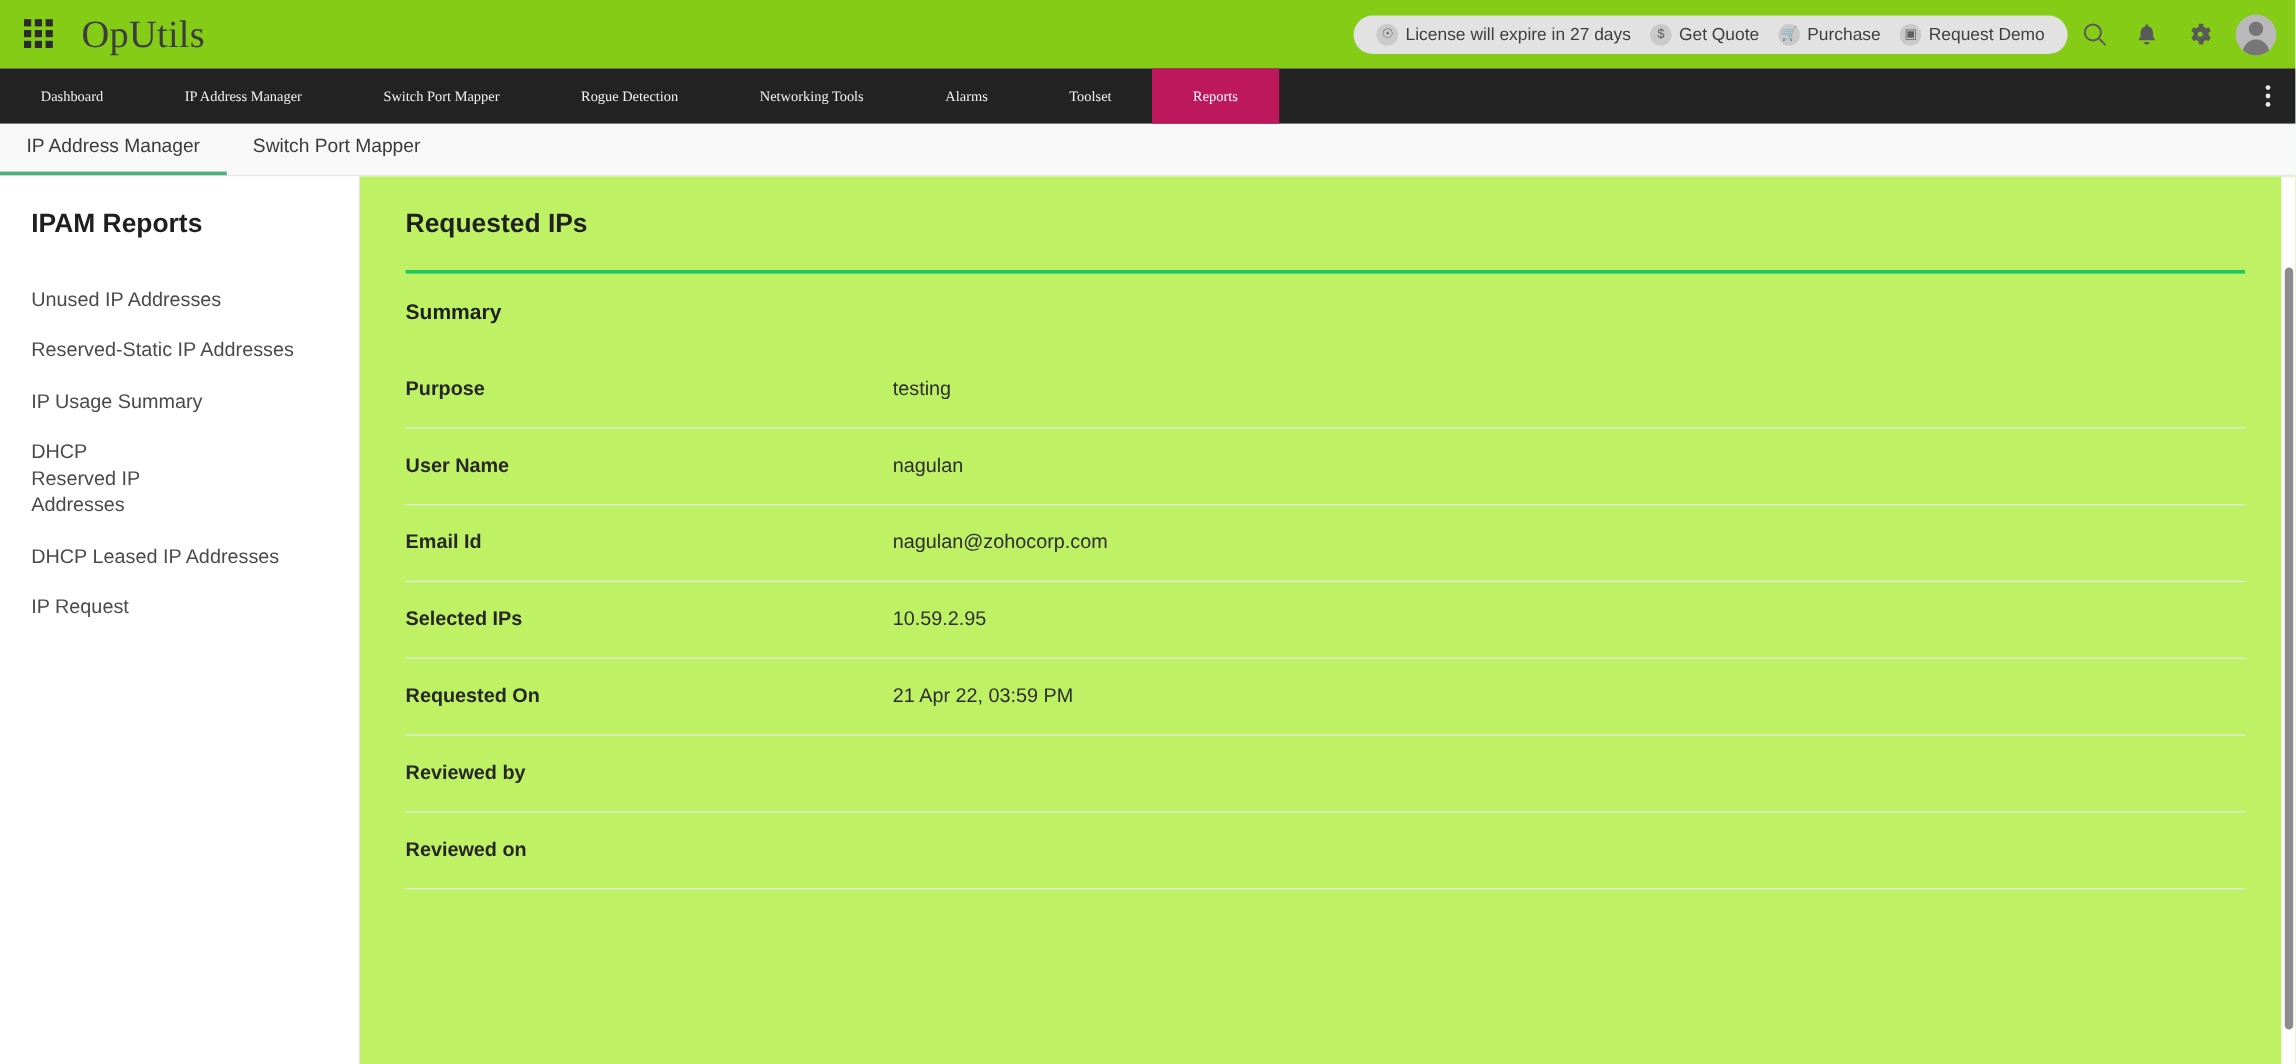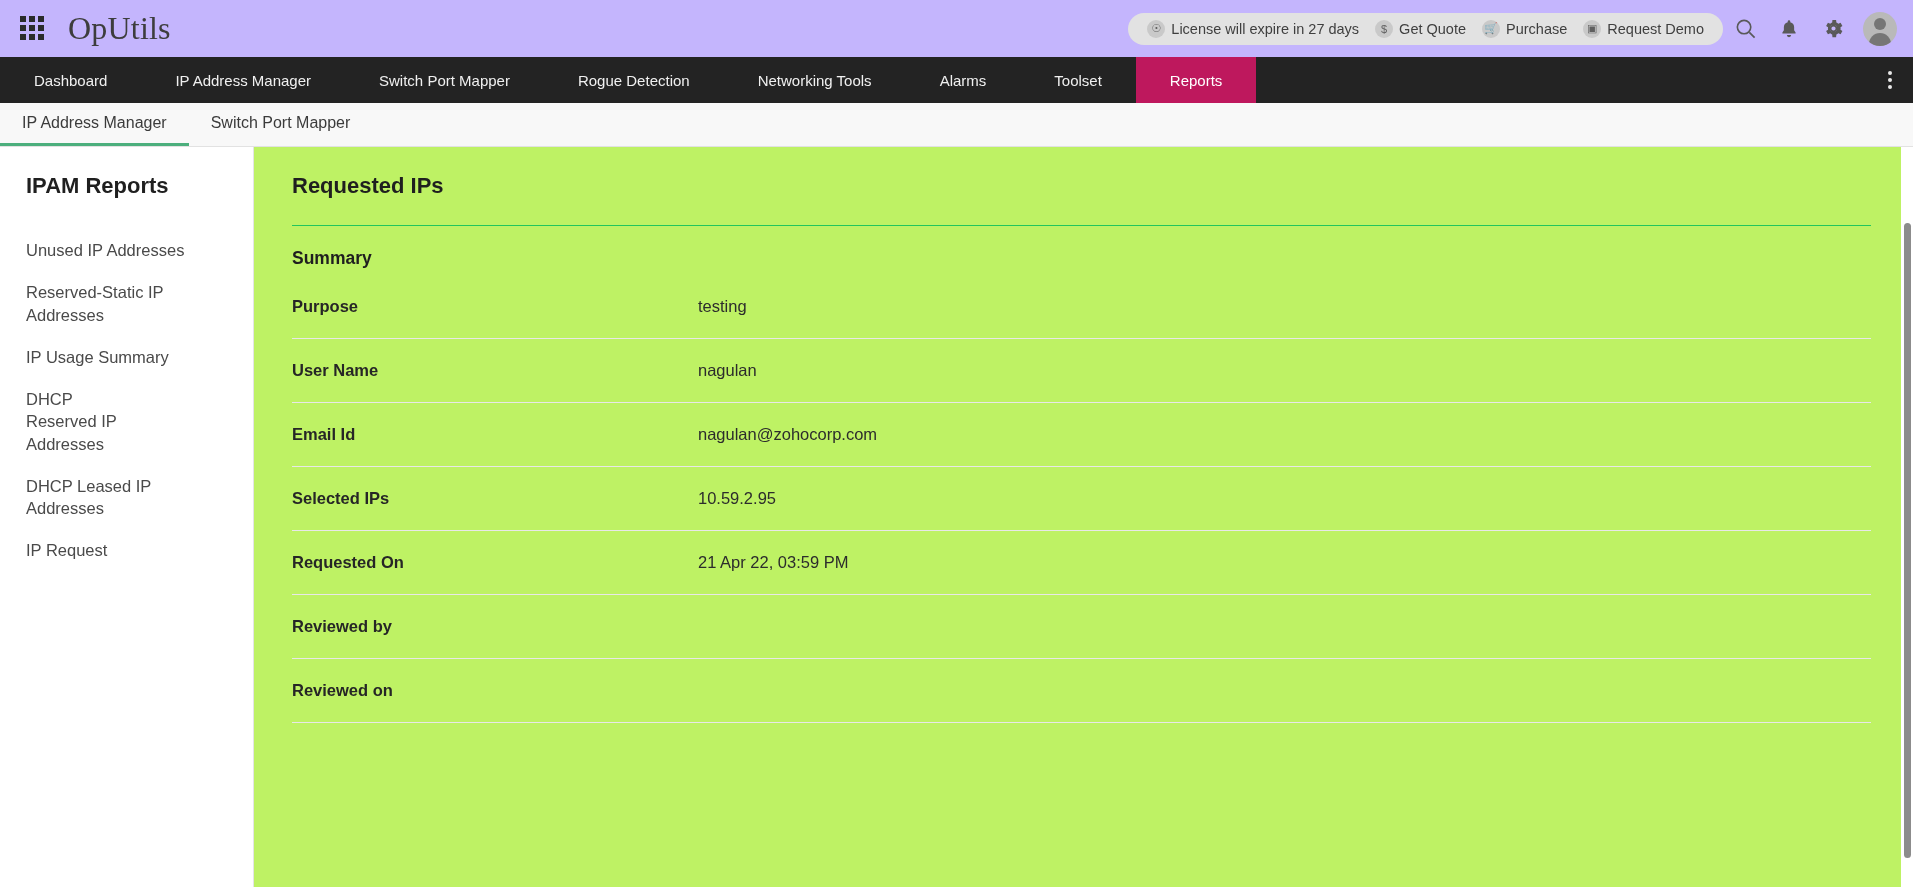--- a/index.html
+++ b/index.html
@@ -6,21 +6,21 @@
   html, body {
     width: 1913px; height: 887px;
     font-family: "Liberation Sans", sans-serif;
     background: #ffffff;
     overflow: hidden;
   }
 
   
   .topbar {
     height: 57px;
-    background: #c4b5fd;
+    background: #84cc16;
     display: flex;
     align-items: center;
     position: relative;
   }
   .grid-icon {
     margin-left: 20px;
     width: 26px; height: 26px;
     display: grid;
     grid-template-columns: repeat(3, 6px);
     grid-template-rows: repeat(3, 6px);
@@ -102,23 +102,24 @@
     height: 46px;
     background: #232323;
     display: flex;
     align-items: stretch;
     position: relative;
   }
   .nav-item {
     display: flex; align-items: center;
     padding: 0 34px;
     color: #f0f0f0;
-    font-size: 15px;
+    font-size: 12px;
     cursor: pointer;
     white-space: nowrap;
+    font-family: Liberation Serif, serif;
   }
   .nav-item.active { background: #be185d; color: #ffffff; }
   .kebab {
     margin-left: auto;
     width: 46px;
     display: flex; flex-direction: column;
     align-items: center; justify-content: center;
     gap: 3px;
     cursor: pointer;
   }
@@ -139,21 +140,21 @@
     color: #3b3b3b;
     cursor: pointer;
     border-bottom: 3px solid transparent;
     white-space: nowrap;
   }
   .subnav-item.active { border-bottom-color: #4caf7d; }
 
   
   .body-wrap { display: flex; height: calc(887px - 57px - 46px - 44px); }
   .sidebar {
-    width: 254px;
+    width: 300px;
     flex: none;
     background: #ffffff;
     border-right: 1px solid #e4e4e4;
     padding: 26px 0 0 0;
   }
   .sidebar h2 {
     font-size: 22px;
     font-weight: bold;
     color: #1f1f1f;
     padding: 0 26px;
@@ -178,23 +179,23 @@
   .page-title {
     font-size: 22px;
     font-weight: bold;
     color: #1f1f1f;
     margin-bottom: 26px;
   }
   .section-title {
     font-size: 17.5px;
     font-weight: bold;
     color: #1f1f1f;
-    border-top: 1px solid #22c55e;
+    border-top: 3px solid #22c55e;
     padding-top: 22px;
-    margin-bottom: 6px;
+    margin-bottom: 22px;
   }
   .row {
     display: flex;
     align-items: center;
     min-height: 64px;
     border-bottom: 1px solid #e8e8e8;
   }
   .row:first-of-type { border-top: none; }
   .row-label {
     width: 406px;

